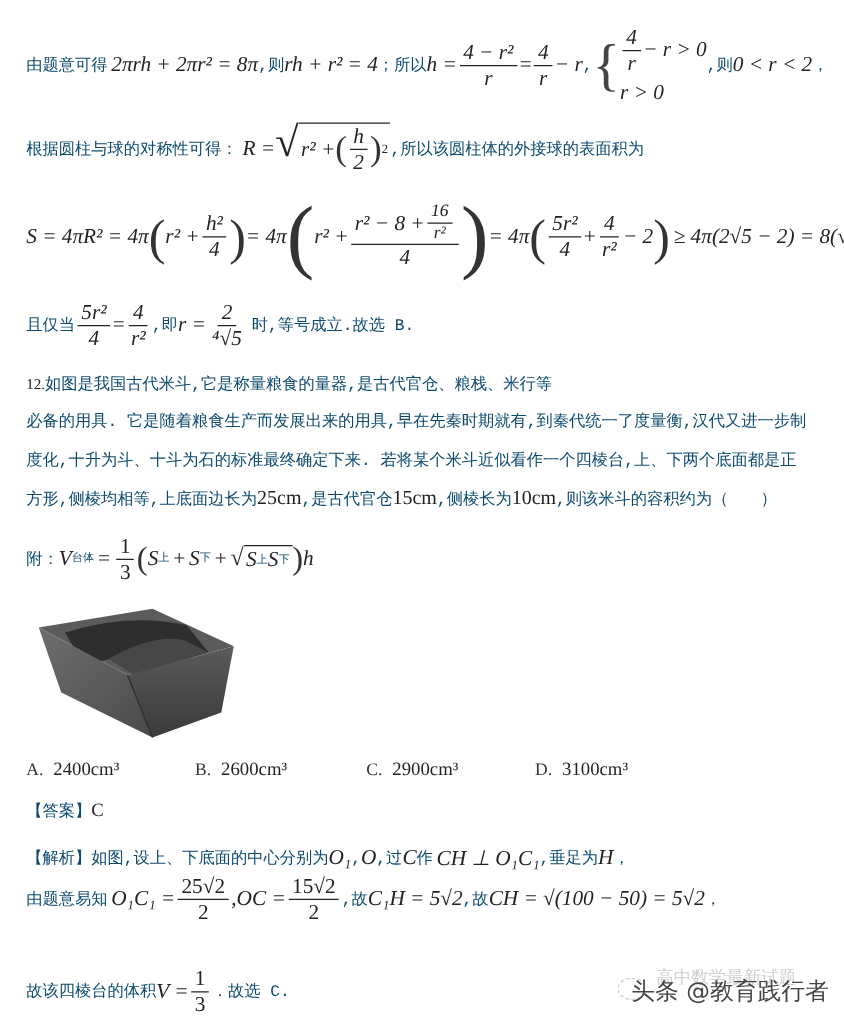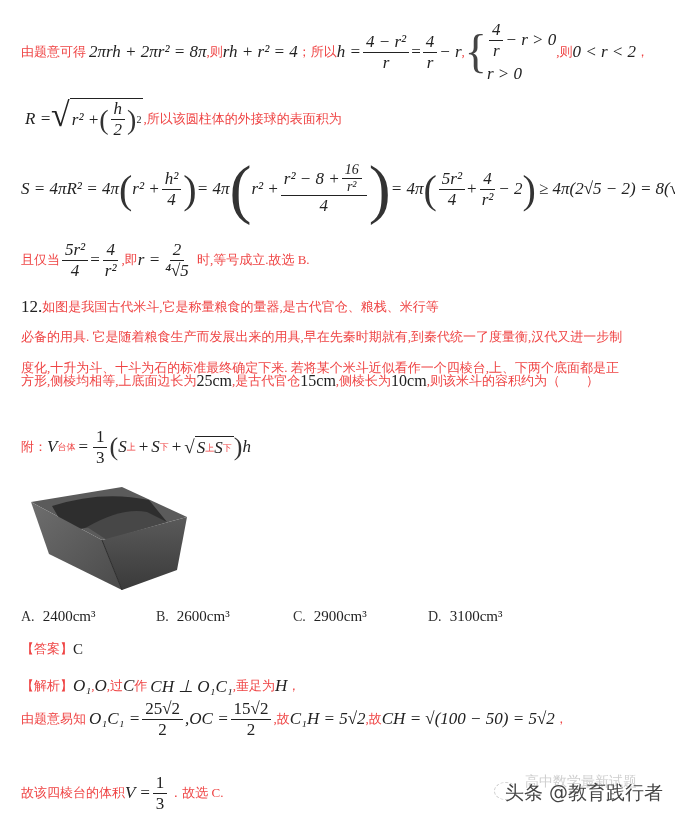--- a/index.html
+++ b/index.html
@@ -1,18 +1,18 @@
 <!DOCTYPE html>
 <html><head>
 <meta charset="utf-8">
 <style>
   html, body { margin:0; padding:0; background:#ffffff; }
   body { width:675px; height:821px; position:relative; overflow:hidden;
          font-family:"Liberation Serif","DejaVu Serif",serif; color:#222; }
-  .cjk { font-family:Liberation Serif, serif; font-size:13px; color:#ef4444; }
+  .cjk { font-family:Liberation Mono, monospace; font-size:13px; color:#0c4a6e; }
   .m { font-family:"Liberation Serif", serif; font-style:italic; font-size:17px; }
   .n { font-family:"Liberation Serif", serif; font-style:normal; font-size:17px; }
   .line { position:absolute; left:21px; display:flex; align-items:center; white-space:nowrap; }
   .frac { display:inline-flex; flex-direction:column; align-items:center; vertical-align:middle; margin:0 2px; }
   .frac .num { border-bottom:1px solid #222; padding:0 3px; line-height:1.15; text-align:center; }
   .frac .den { padding:0 3px; line-height:1.15; text-align:center; }
   sup { font-size:10px; vertical-align:super; line-height:0; }
   sub { font-size:10px; vertical-align:sub; line-height:0; }
   .paren { font-family:"Liberation Serif", serif; font-weight:100; color:#333; display:inline-block; transform-origin:center; }
   .sqrt { display:inline-flex; align-items:stretch; vertical-align:middle; }
@@ -64,20 +64,21 @@
       </span>
       <span class="m">r &gt; 0</span>
     </span>
   </span>
   <span class="cjk">,则</span>
   <span class="m">0 &lt; r &lt; 2</span>
   <span class="cjk">，</span>
 </div>
 
 <div class="line" style="top:95px;height:48px;">
+  <span class="cjk">根据圆柱与球的对称性可得：</span>
   <span class="m" style="margin-left:4px;">R =</span>
   <span class="sqrt">
     <span class="rad" style="font-size:34px;line-height:1;">√</span>
     <span class="under">
       <span class="m">r² +</span>
       <span class="paren" style="font-size:28px;">(</span>
       <span class="frac m">
         <span class="num">h</span>
         <span class="den">2</span>
       </span>
@@ -142,30 +143,30 @@
   <span class="cjk">,即</span>
   <span class="m">r =</span>
   <span class="frac m">
     <span class="num">2</span>
     <span class="den">⁴√5</span>
   </span>
   <span class="cjk" style="margin-left:3px;">时,等号成立.故选 B.</span>
 </div>
 
 <div class="line" style="top:296px;height:22px;">
-  <span class="n" style="font-size:17px;">12.</span>
+  <span class="n" style="font-size:12px;">12.</span>
   <span class="cjk">如图是我国古代米斗,它是称量粮食的量器,是古代官仓、粮栈、米行等</span>
 </div>
 <div class="line" style="top:326px;height:22px;">
   <span class="cjk">必备的用具. 它是随着粮食生产而发展出来的用具,早在先秦时期就有,到秦代统一了度量衡,汉代又进一步制</span>
 </div>
 <div class="line" style="top:357px;height:22px;">
   <span class="cjk">度化,十升为斗、十斗为石的标准最终确定下来. 若将某个米斗近似看作一个四棱台,上、下两个底面都是正</span>
 </div>
-<div class="line" style="top:370px;height:22px;">
+<div class="line" style="top:388px;height:22px;">
   <span class="cjk">方形,侧棱均相等,上底面边长为</span>
   <span class="n" style="font-size:16px;">25cm</span>
   <span class="cjk">,是古代官仓</span>
   <span class="n" style="font-size:16px;">15cm</span>
   <span class="cjk">,侧棱长为</span>
   <span class="n" style="font-size:16px;">10cm</span>
   <span class="cjk">,则该米斗的容积约为（　　）</span>
 </div>
 
 <div class="line" style="top:425px;height:44px;">
@@ -241,20 +242,21 @@
   </div>
 </div>
 
 <div class="line" style="top:638px;height:22px;">
   <span class="cjk">【答案】</span>
   <span class="n" style="font-size:15px;">C</span>
 </div>
 
 <div class="line" style="top:674px;height:24px;">
   <span class="cjk">【解析】</span>
+  <span class="cjk">如图,设上、下底面的中心分别为</span>
   <span class="m">O₁</span>
   <span class="cjk">,</span>
   <span class="m">O</span>
   <span class="cjk">,过</span>
   <span class="m">C</span>
   <span class="cjk">作</span>
   <span class="m" style="margin-left:3px;">CH ⊥ O₁C₁</span>
   <span class="cjk">,垂足为</span>
   <span class="m">H</span>
   <span class="cjk">，</span>

